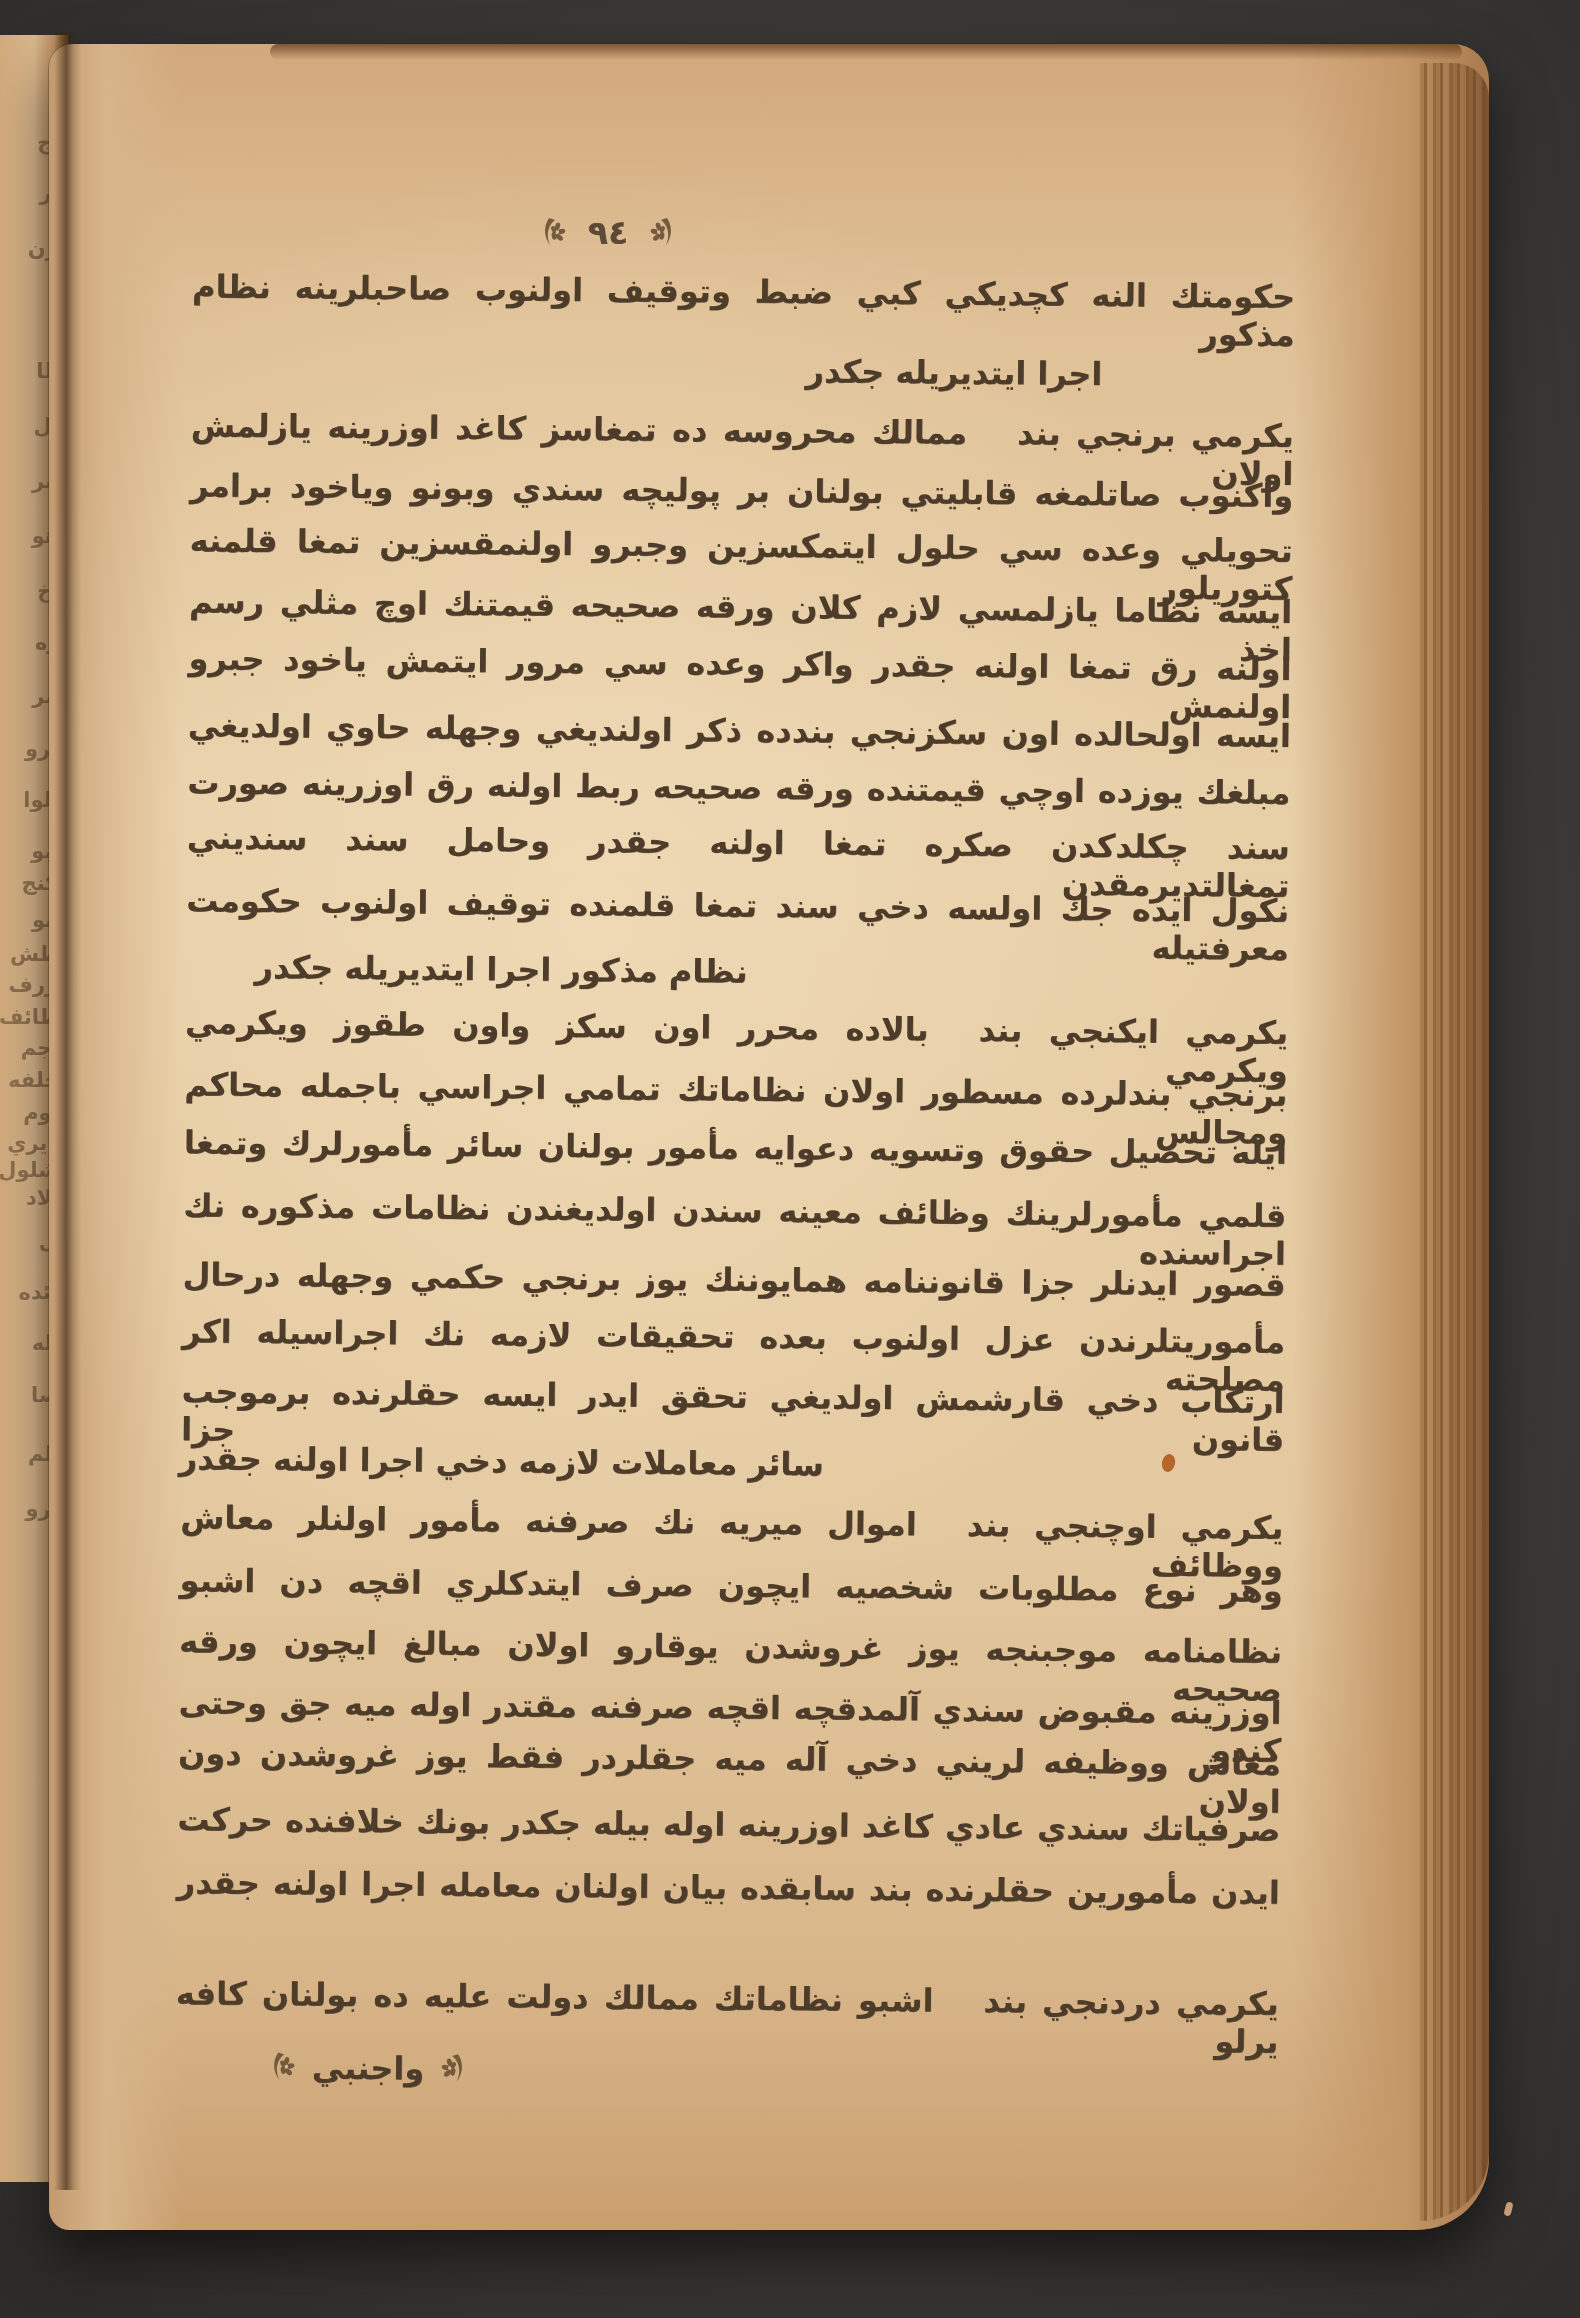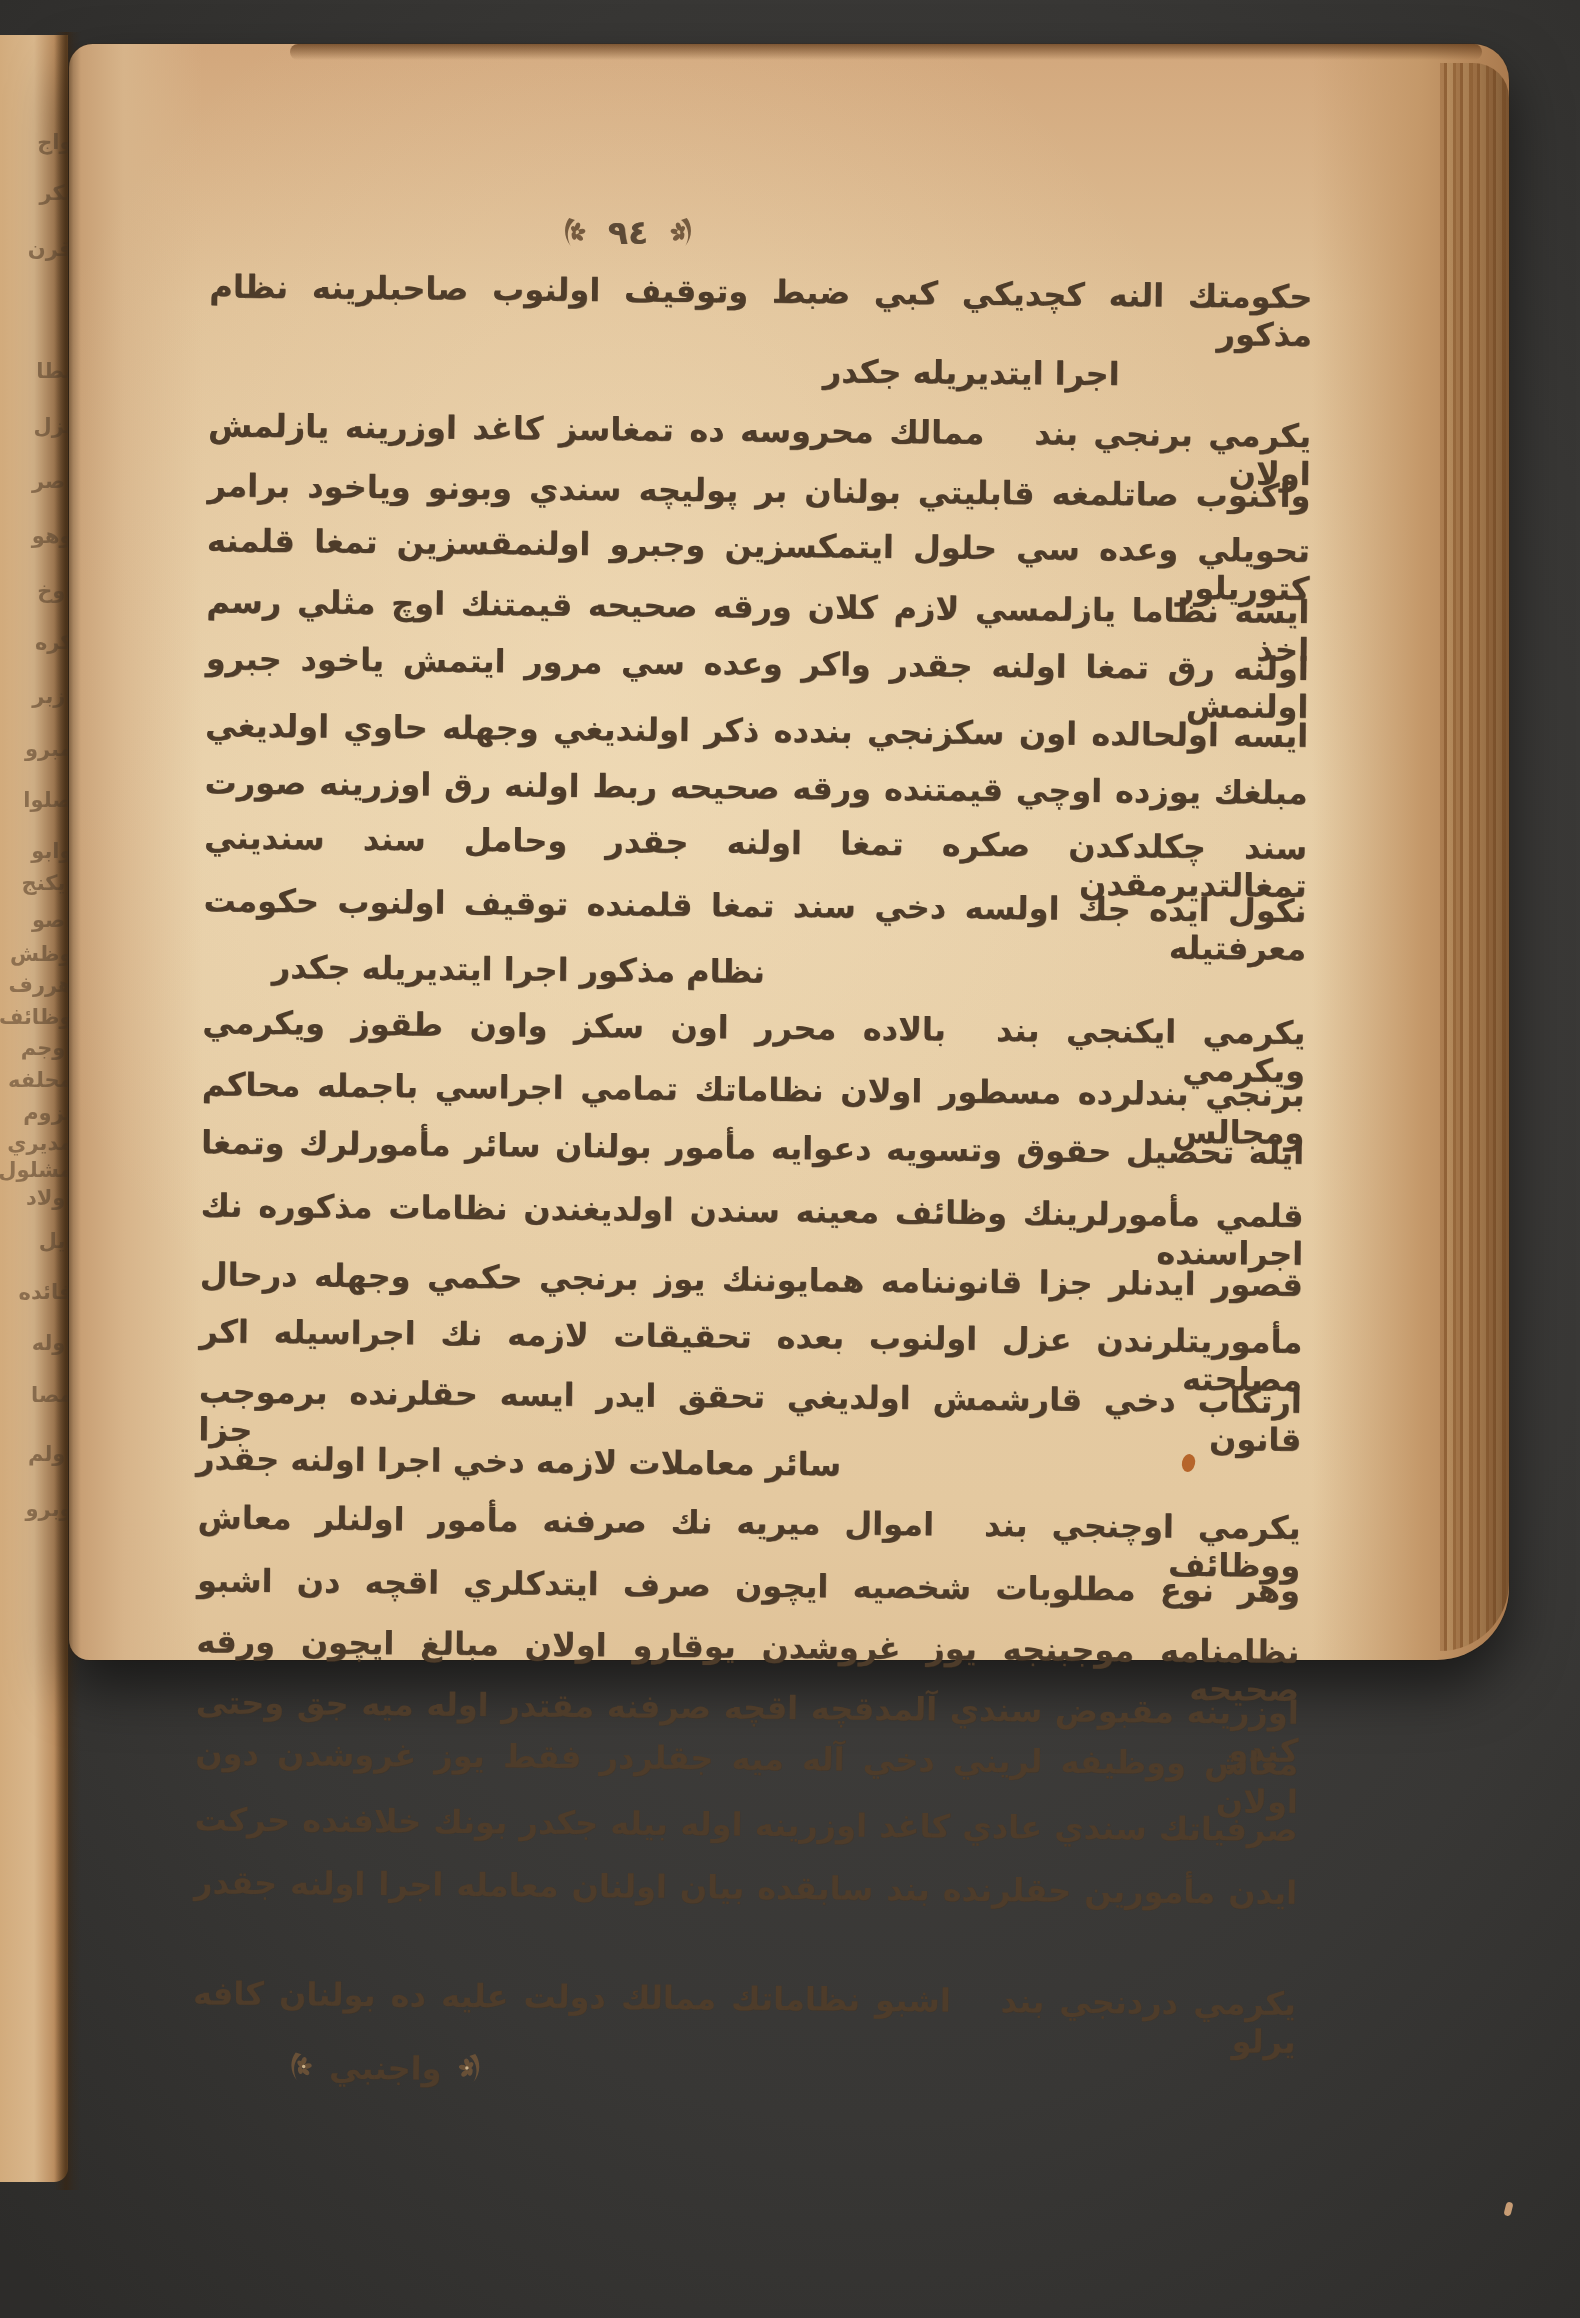--- a/index.html
+++ b/index.html
@@ -19,21 +19,21 @@
     font-weight:bold;font-size:21px;color:#7f6244;opacity:.8;
     direction:rtl;filter:blur(0.3px);
   }
   
   .gutter{
     position:absolute;left:54px;top:31.5px;width:27px;height:2158px;pointer-events:none;z-index:5;
     background:linear-gradient(90deg,rgba(56,36,16,0) 0%,rgba(56,36,16,.65) 45%,rgba(56,36,16,.22) 72%,rgba(56,36,16,0) 100%);
   }
   
   .page{
-    position:absolute;left:69px;top:44px;width:1440px;height:1616px;
+    position:absolute;left:49px;top:44px;width:1440px;height:2186px;
     background:
       radial-gradient(ellipse 906px 1063px at 38% 40%, rgba(246,228,194,.5), rgba(246,228,194,0) 72%),
       linear-gradient(90deg,#c49a6f 0px,#d7b48a 55px,rgba(215,180,138,0) 134px),
       linear-gradient(270deg,#aa7a4e 0px,#c49869 87px,rgba(196,152,105,0) 197px),
       linear-gradient(180deg,#d2a77c 0px,#dfc096 260px,#e7cfa8 748px,#e4c9a0 1457px,#d8b68a 1930px,#c99e6f 2186px);
     border-radius:23.6px 36px 72px 20.5px;
     box-shadow:0 27px 55px rgba(0,0,0,.55), 0 0 0 0.8px rgba(60,40,20,.35);
   }
   .edge-top{
     position:absolute;top:0;left:221px;right:27px;height:15.8px;border-radius:7.9px;

